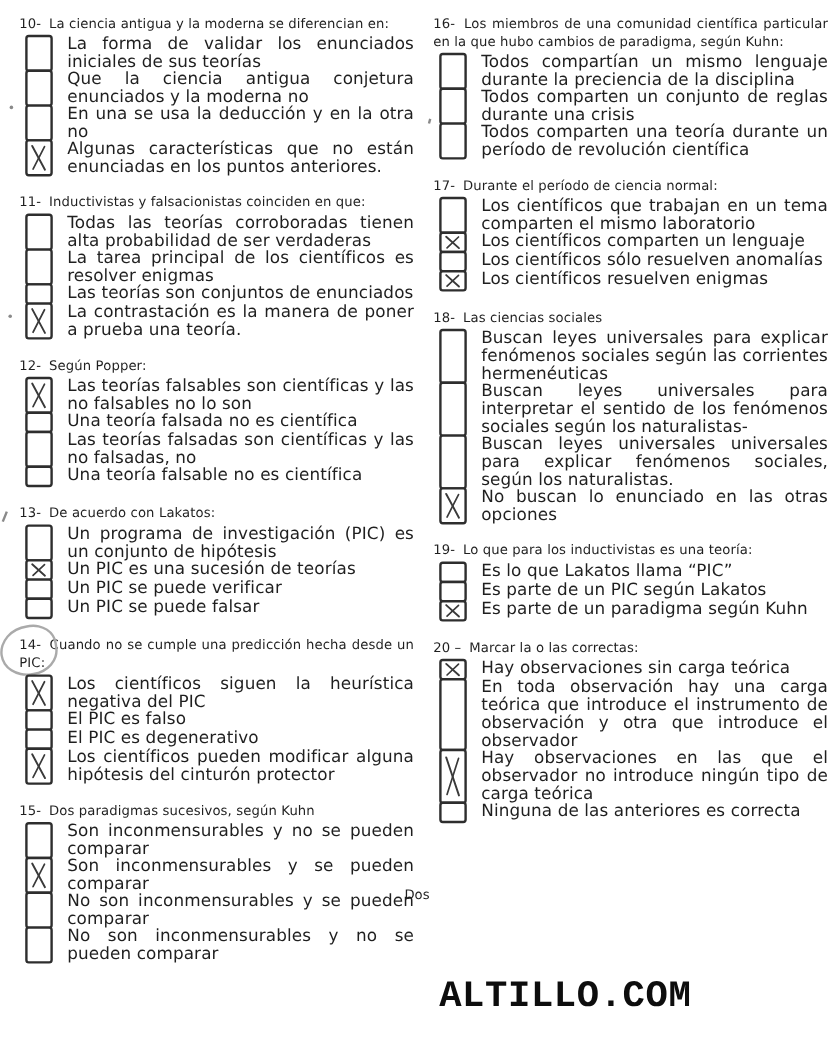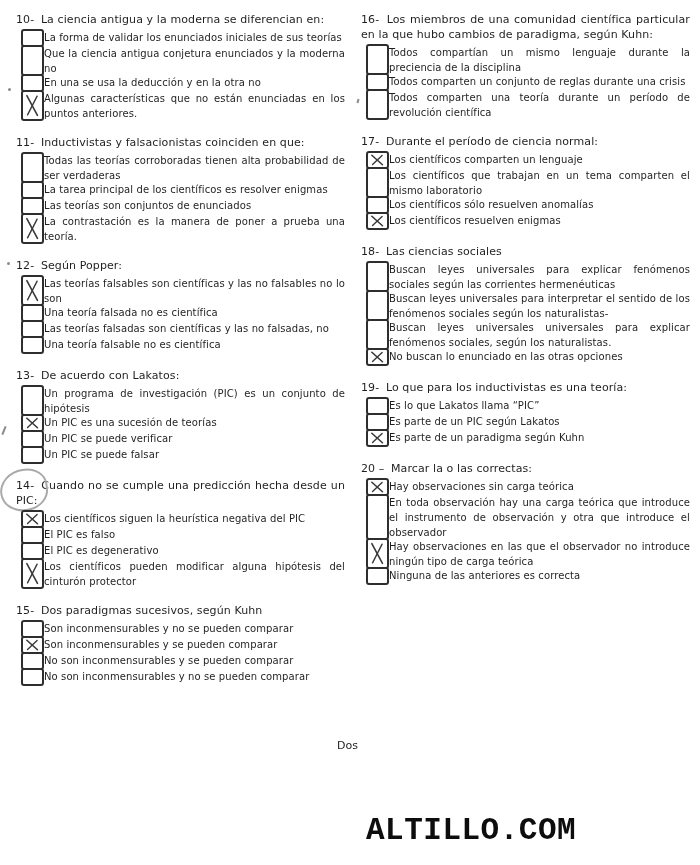--- a/index.html
+++ b/index.html
@@ -50,22 +50,22 @@
     border-radius:3px;
     position:relative;
     background:#ffffff;
     box-sizing:border-box;
     align-self:stretch;
   }
   .cb svg { position:absolute; left:1px; top:1px; width:calc(100% - 2px); height:calc(100% - 2px); display:none; }
   .cb.checked svg { display:block; }
   .opt-text {
     flex:1;
-    margin-left:0;
-    font-size:10px;
+    margin-left:12px;
+    font-size:14px;
     line-height:15px;
     text-align:justify;
     padding-top:1px;
     letter-spacing:0.1px;
   }
 
   .watermark {
     position:absolute;
     left:366px; top:813px;
     font-family:Liberation Mono, monospace;
@@ -296,32 +296,32 @@
     <span class="opt-text">Todos comparten una teoría durante un período de revolución científica</span>
   </div>
 
 </div>
   </div>
 
   <div class="question">
     <div class="q-title"><span class="q-num">17- </span><span class="q-text">Durante el período de ciencia normal:</span></div>
     <div class="options">
   <div class="opt">
+    <span class="cb"></span>
+    <span class="opt-text">Los científicos que trabajan en un tema comparten el mismo laboratorio</span>
+  </div>
+
+  <div class="opt">
     <span class="cb checked">
               <svg viewBox="0 0 24 24" preserveAspectRatio="none">
                 <line x1="4" y1="2.5" x2="19" y2="21.5" stroke="#3a3a3a" stroke-width="1.6" vector-effect="non-scaling-stroke" stroke-linecap="round"></line>
                 <line x1="18.5" y1="3" x2="5" y2="21" stroke="#3a3a3a" stroke-width="1.4" vector-effect="non-scaling-stroke" stroke-linecap="round"></line>
               </svg>
             </span>
     <span class="opt-text">Los científicos comparten un lenguaje</span>
-  </div>
-
-  <div class="opt">
-    <span class="cb"></span>
-    <span class="opt-text">Los científicos que trabajan en un tema comparten el mismo laboratorio</span>
   </div>
 
   <div class="opt">
     <span class="cb"></span>
     <span class="opt-text">Los científicos sólo resuelven anomalías</span>
   </div>
 
   <div class="opt">
     <span class="cb checked">
               <svg viewBox="0 0 24 24" preserveAspectRatio="none">

